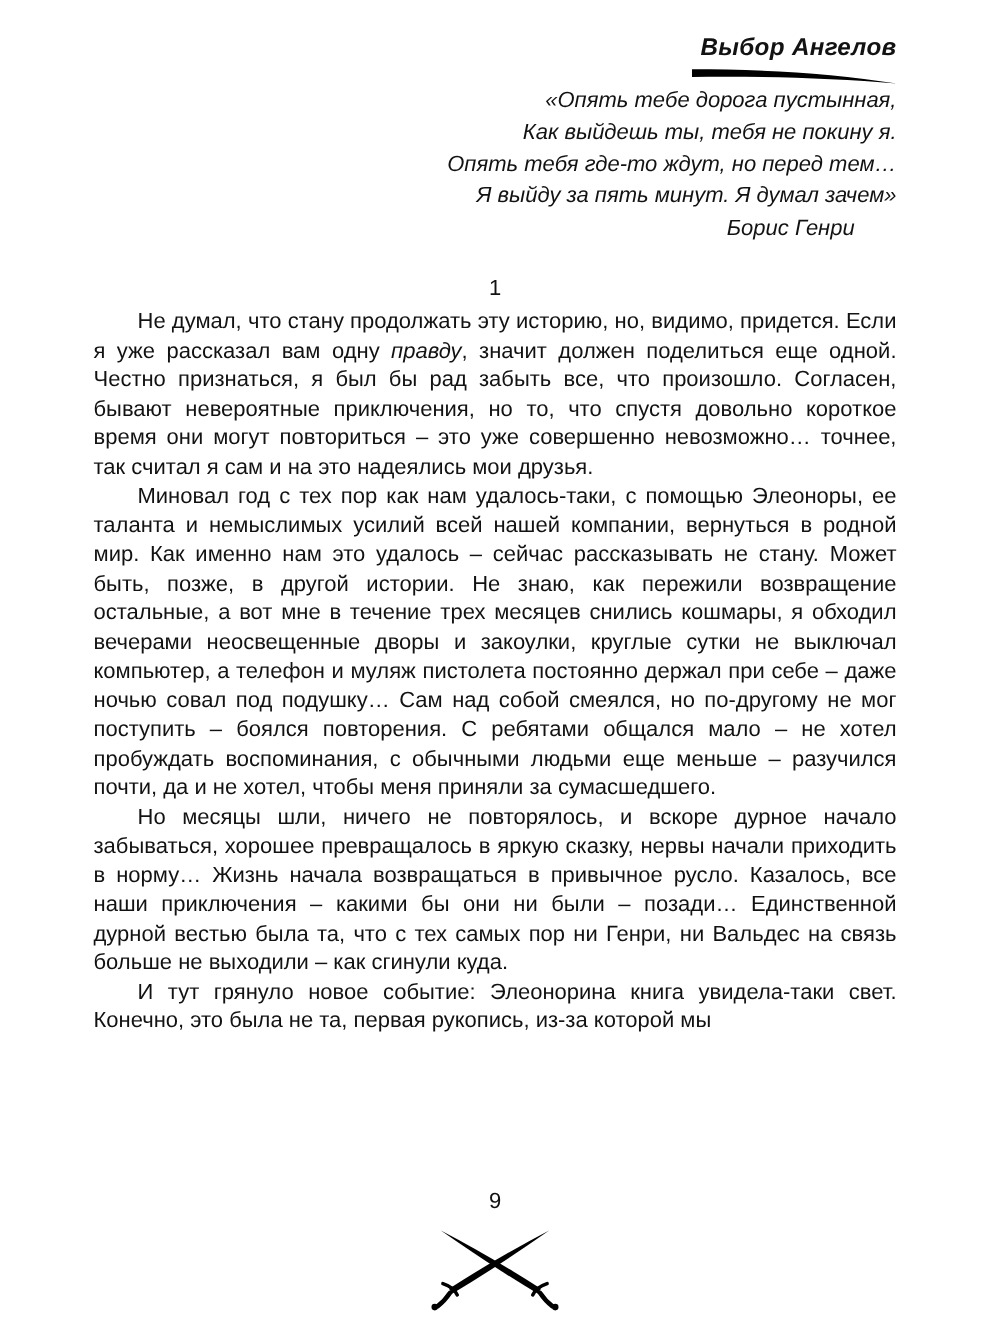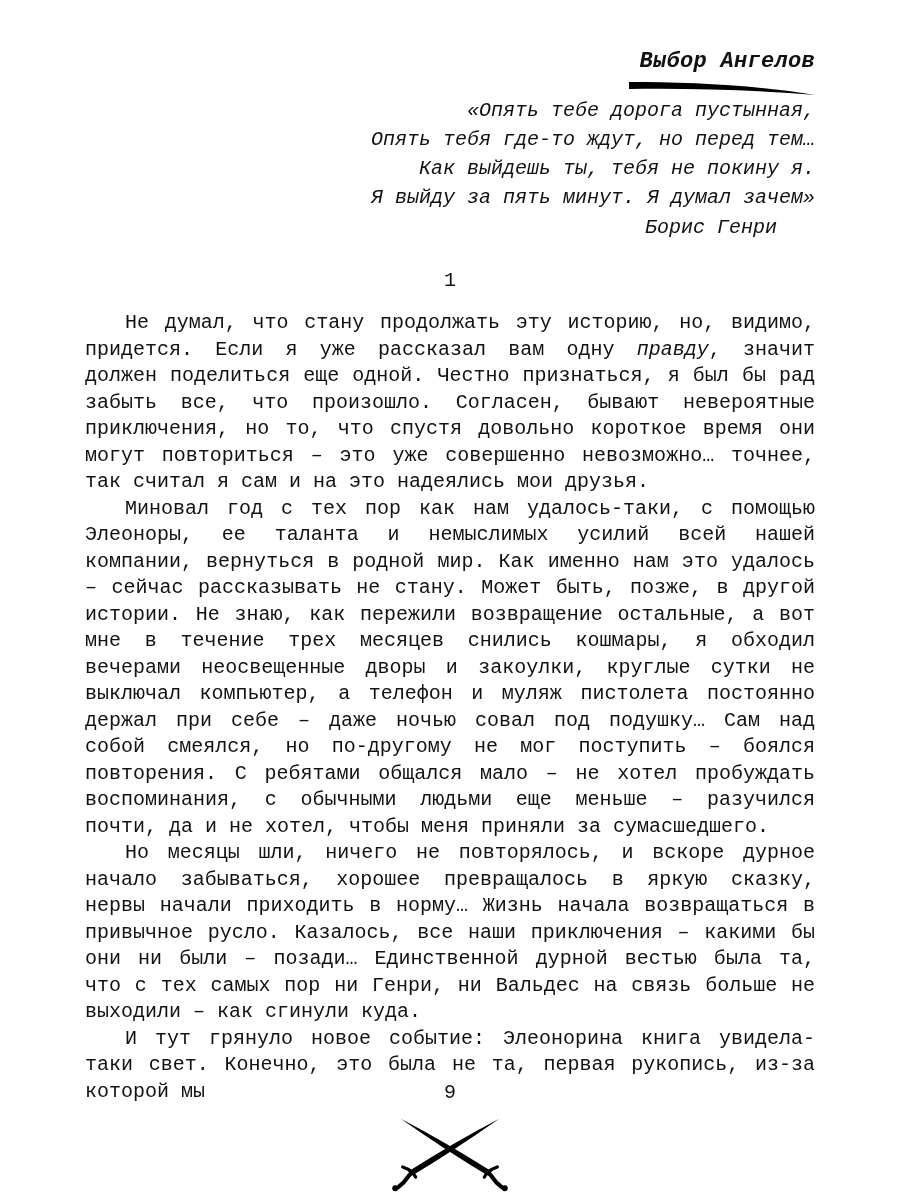--- a/index.html
+++ b/index.html
@@ -7,22 +7,22 @@
     padding: 0;
     background: #ffffff;
   }
   .page {
     position: relative;
     width: 900px;
     height: 1200px;
     margin: 0 auto;
     background: #ffffff;
     box-sizing: border-box;
-    padding: 49px 85px 0 85px;
-    font-family: Liberation Mono, monospace;
+    padding: 30px 85px 0 85px;
+    font-family: Liberation Sans, sans-serif;
     color: #121212;
     overflow: hidden;
   }
   .running-head {
     text-align: right;
     font-weight: bold;
     font-style: italic;
     font-size: 22px;
     letter-spacing: 0.3px;
     line-height: 26px;
@@ -44,21 +44,21 @@
     padding-right: 38px;
     margin-top: 1px;
   }
   .chapter-number {
     margin-top: 26px;
     text-align: center;
     font-size: 20px;
     line-height: 26px;
   }
   .body-text {
-    margin-top: 16px;
+    margin-top: 4px;
     font-size: 20px;
     line-height: 26.5px;
     text-align: justify;
   }
   .body-text p {
     margin: 0;
     text-indent: 40px;
   }
   .body-text em {
     font-style: italic;
@@ -87,22 +87,22 @@
 
   <header>
     <div class="running-head">Выбор Ангелов</div>
     <svg class="header-swoosh" viewBox="0 0 190 16" preserveAspectRatio="none" aria-hidden="true">
       <path d="M0,2 L0,9 C60,8 130,10 190,15 C130,5 60,2 0,2 Z" fill="#000000"></path>
     </svg>
   </header>
 
   <section class="epigraph">
     <div class="epigraph-line">«Опять тебе дорога пустынная,</div>
+    <div class="epigraph-line">Как выйдешь ты, тебя не покину я.</div>
     <div class="epigraph-line">Опять тебя где-то ждут, но перед тем…</div>
-    <div class="epigraph-line">Как выйдешь ты, тебя не покину я.</div>
     <div class="epigraph-line">Я выйду за пять минут. Я думал зачем»</div>
     <div class="epigraph-author">Борис Генри</div>
   </section>
 
   <div class="chapter-number">1</div>
 
   <section class="body-text">
     <p><span>Не думал, что стану продолжать эту историю, но, видимо, придется. Если я уже рассказал вам одну </span><em>правду</em><span>, значит должен поделиться еще одной. Честно признаться, я был бы рад забыть все, что произошло. Согласен, бывают невероятные приключения, но то, что спустя довольно короткое время они могут повториться – это уже совершенно невозможно… точнее, так считал я сам и на это надеялись мои друзья.</span></p>
     <p>Миновал год с тех пор как нам удалось-таки, с помощью Элеоноры, ее таланта и немыслимых усилий всей нашей компании, вернуться в родной мир. Как именно нам это удалось – сейчас рассказывать не стану. Может быть, позже, в другой истории. Не знаю, как пережили возвращение остальные, а вот мне в течение трех месяцев снились кошмары, я обходил вечерами неосвещенные дворы и закоулки, круглые сутки не выключал компьютер, а телефон и муляж пистолета постоянно держал при себе – даже ночью совал под подушку… Сам над собой смеялся, но по-другому не мог поступить – боялся повторения. С ребятами общался мало – не хотел пробуждать воспоминания, с обычными людьми еще меньше – разучился почти, да и не хотел, чтобы меня приняли за сумасшедшего.</p>
     <p>Но месяцы шли, ничего не повторялось, и вскоре дурное начало забываться, хорошее превращалось в яркую сказку, нервы начали приходить в норму… Жизнь начала возвращаться в привычное русло. Казалось, все наши приключения – какими бы они ни были – позади… Единственной дурной вестью была та, что с тех самых пор ни Генри, ни Вальдес на связь больше не выходили – как сгинули куда.</p>

